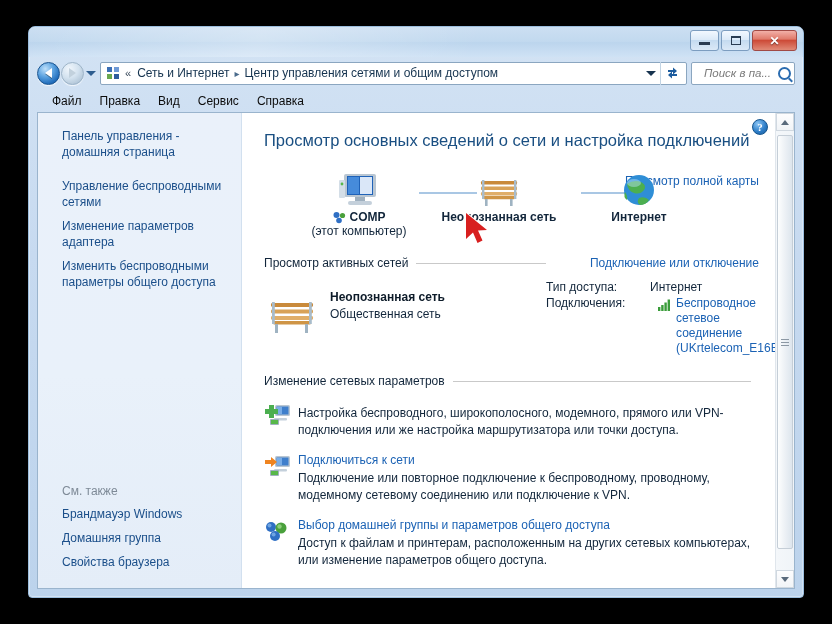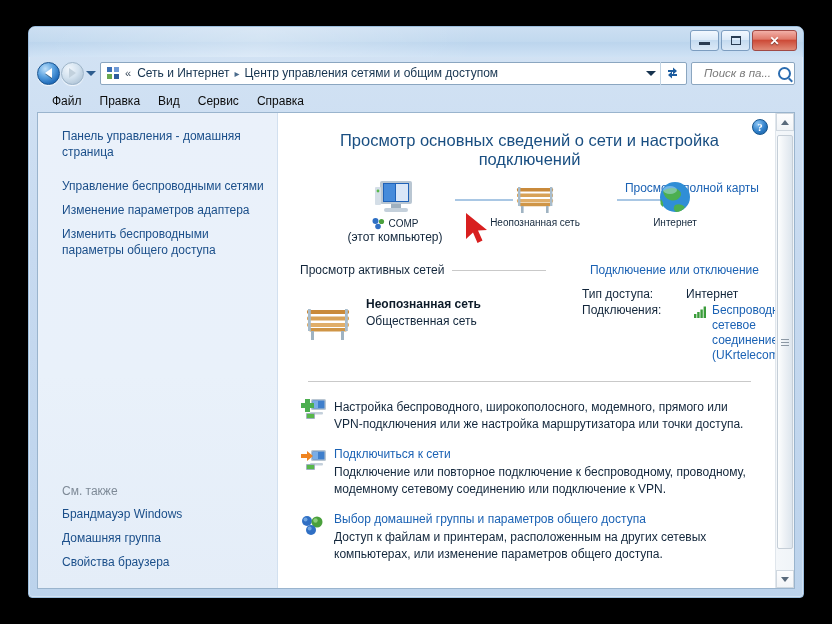--- a/index.html
+++ b/index.html
@@ -117,21 +117,21 @@
   }
   .menuitem { font-size:12px; color:#0c0c0c; padding:2px 9px; cursor:default; }
 
   
   .client {
     position:absolute; left:8px; top:85px; right:8px; bottom:8px;
     background:#fff; border:1px solid #9ab4cd;
     display:flex; overflow:hidden;
   }
   .sidebar {
-    width:240px; flex:none;
+    width:204px; flex:none;
     background: linear-gradient(180deg,#eaf1fa 0%,#e9f1fa 55%,#e4edf8 100%);
     border-right:1px solid #d2e0ef;
     position:relative;
     padding:11px 0 0 0;
   }
   .side-link {
     font-size:12px; color:#1b4f8a; line-height:16px;
     padding:4px 12px 4px 24px; cursor:pointer;
   }
   .side-gap { height:10px; }
@@ -147,26 +147,26 @@
   .content-inner { position:absolute; left:0; top:0; right:19px; bottom:0; padding:12px 16px 0 22px; }
 
   .helpbtn {
     position:absolute; right:26px; top:6px; width:16px; height:16px; border-radius:50%;
     background: radial-gradient(circle at 35% 28%, #8cc6f5 0%, #2f7fc9 55%, #185c9c 100%);
     border:1px solid #14558f;
     color:#fff; font-size:11px; font-weight:bold; line-height:14px; text-align:center;
     font-family:"Liberation Serif", serif;
   }
 
-  .h1 { font-size:16.5px; color:#1a4f82; font-weight:400; margin:6px 0 10px 0;text-align:center; }
+  .h1 { font-size:16.5px; color:#1a4f82; font-weight:400; margin:6px 0 22px 0; }
 
   
   .netmap { position:relative; height:78px; }
   .node { position:absolute; text-align:center; }
-  .nodelabel { font-size:10px; color:#12263b; }
+  .nodelabel { font-size:12px; color:#12263b;font-weight:bold; }
   .nodelabel2 { font-size:12px; color:#12263b; }
   .maplink {
     position:absolute; right:0; top:2px; font-size:12px; color:#1b62b4; cursor:pointer;
   }
   .dashline { position:absolute; height:0; border-top:2px solid #a9c7e4; }
 
   
   .sec { display:flex; align-items:center; margin:6px 0 0 0; }
   .sec-title { font-size:12px; color:#12263b; white-space:nowrap; }
   .sec-rule { flex:1; height:1px; background:#c9c9c9; margin:0 8px; }
@@ -412,20 +412,21 @@
                     <rect x="6.4" y="4.5" width="2.4" height="8.5" fill="#3a9c3a"></rect>
                     <rect x="9.6" y="1.5" width="2.4" height="11.5" fill="#3a9c3a"></rect>
                   </svg>
                   <span class="v link conn-text" style="max-width:128px;display:inline-block;">Беспроводное сетевое соединение (UKrtelecom_E16BI</span>
                 </span>
               </div>
             </div>
           </div>
 
           <div class="sec" style="margin-top:2px;">
+            <span class="sec-title">Изменение сетевых параметров</span>
             <span class="sec-rule"></span>
           </div>
 
           <div class="changes">
 
             <div class="item">
               <div class="item-ico">
                 <svg width="28" height="26" viewBox="0 0 28 26">
                   <rect x="11" y="2" width="15" height="11" rx="1.5" fill="#b9c6d2"></rect>
                   <rect x="12.5" y="3.5" width="12" height="8" fill="#3f7fcc"></rect>

